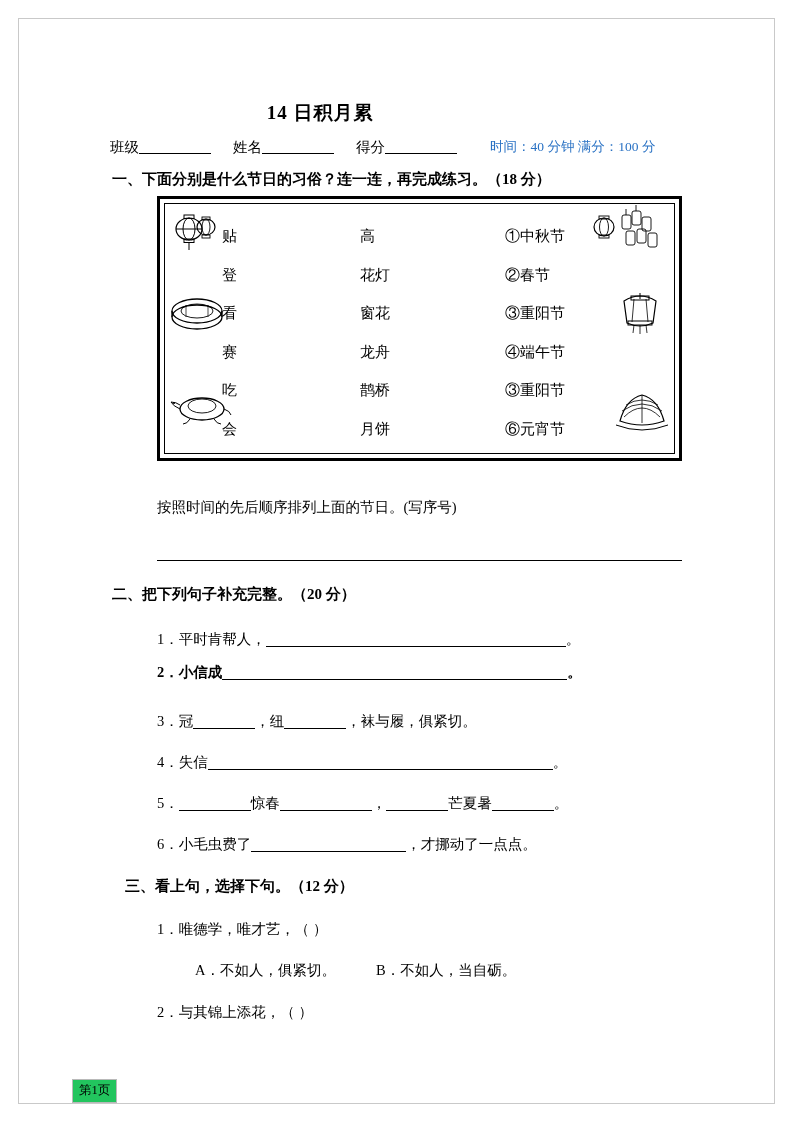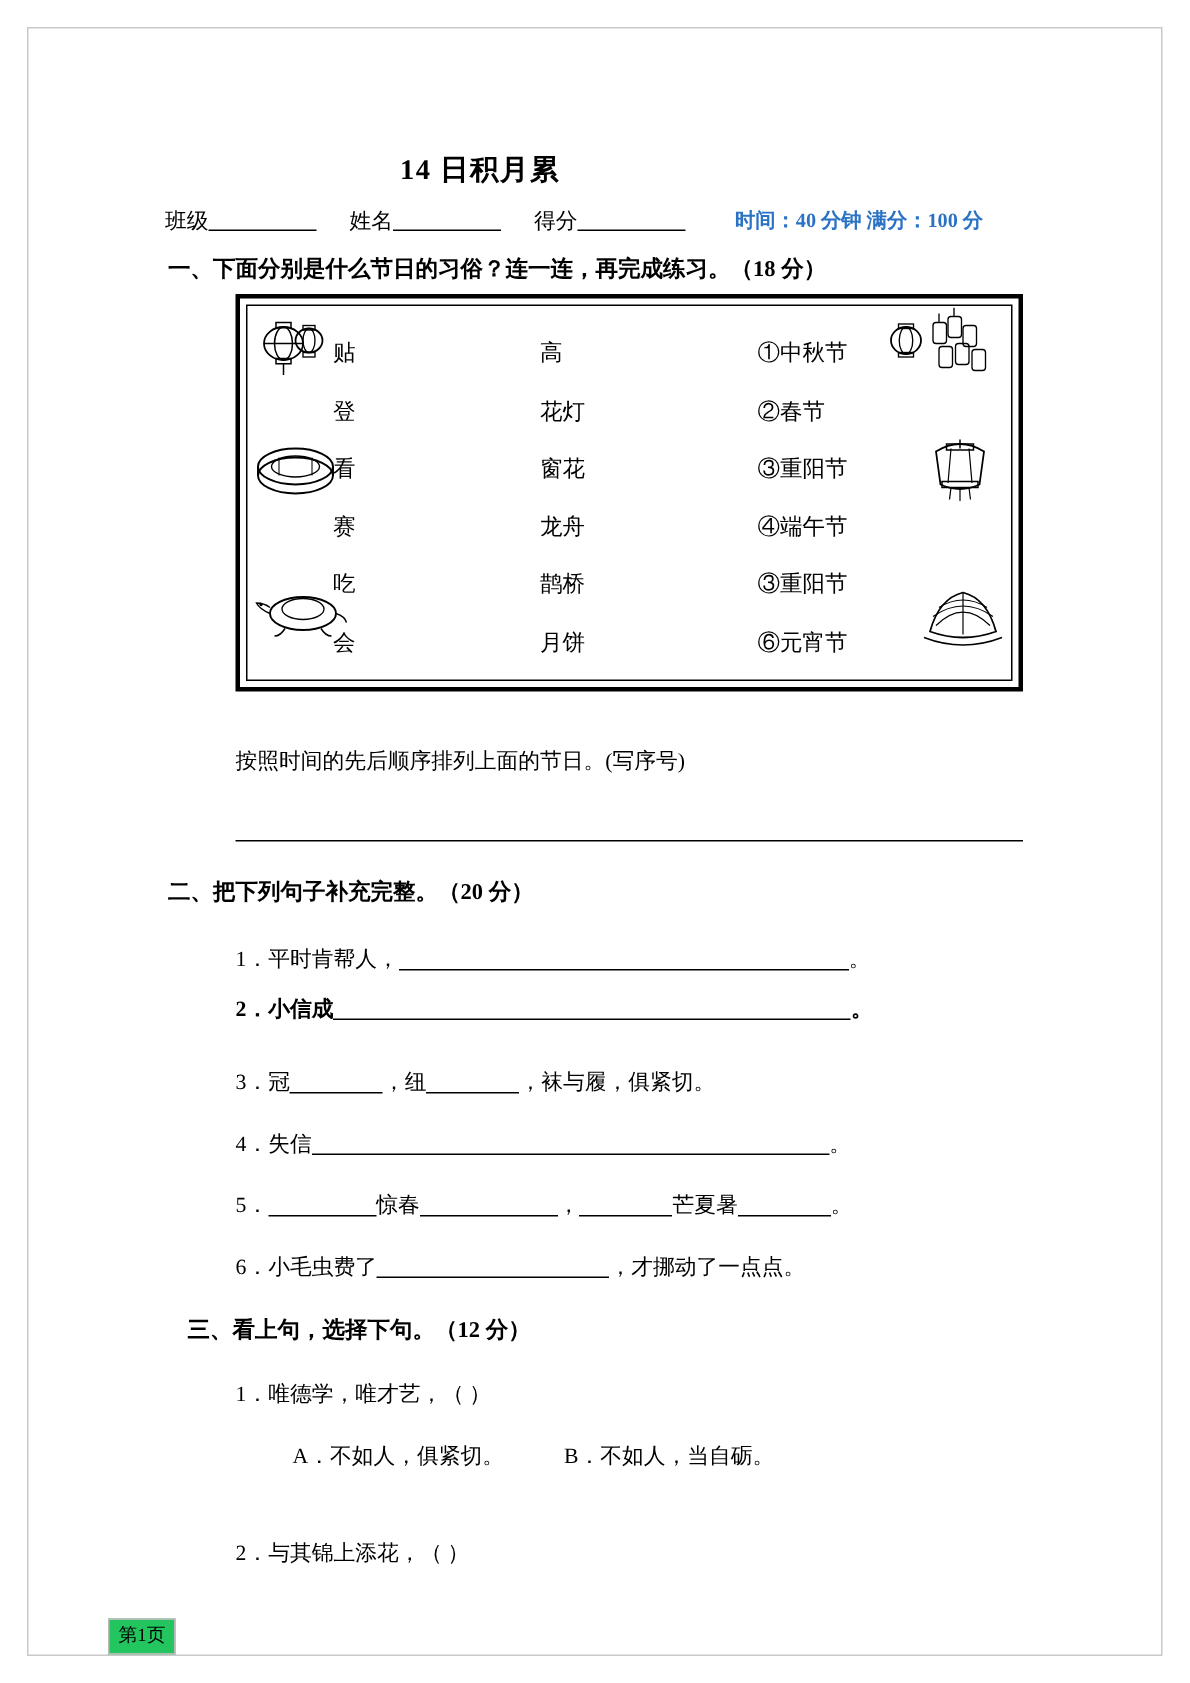--- a/index.html
+++ b/index.html
@@ -54,21 +54,21 @@
     width: 72px;
     height: 14px;
     vertical-align: -2px;
   }
   .info-row .gap { display: inline-block; width: 22px; }
   .info-meta {
     position: absolute;
     left: 490px; top: 138px;
     font-size: 13.5px;
     color: #2a72c4;
-    font-weight: bold;
+    font-weight: normal;
     white-space: nowrap;
   }
 
   .sec-head {
     position: absolute;
     font-size: 15px;
     font-weight: bold;
     white-space: nowrap;
   }
   .q1-head { left: 112px; top: 170px; }
@@ -295,16 +295,16 @@
   </div>
 
   <div class="sec-head q3-head">三、看上句，选择下句。（12 分）</div>
 
   <div class="item" style="left:157px; top:920px;">1．唯德学，唯才艺，（      ）</div>
 
   <div class="opt-row" style="left:195px; top:961px;">
     <span>A．不如人，俱紧切。</span><span style="display:inline-block; width:40px;"></span><span>B．不如人，当自砺。</span>
   </div>
 
-  <div class="item" style="left:157px; top:1003px;margin-top:23px;">2．与其锦上添花，（      ）</div>
+  <div class="item" style="left:157px; top:1003px;">2．与其锦上添花，（      ）</div>
 
   <div class="footer">第1页</div>
 </div>
 
 </body></html>

